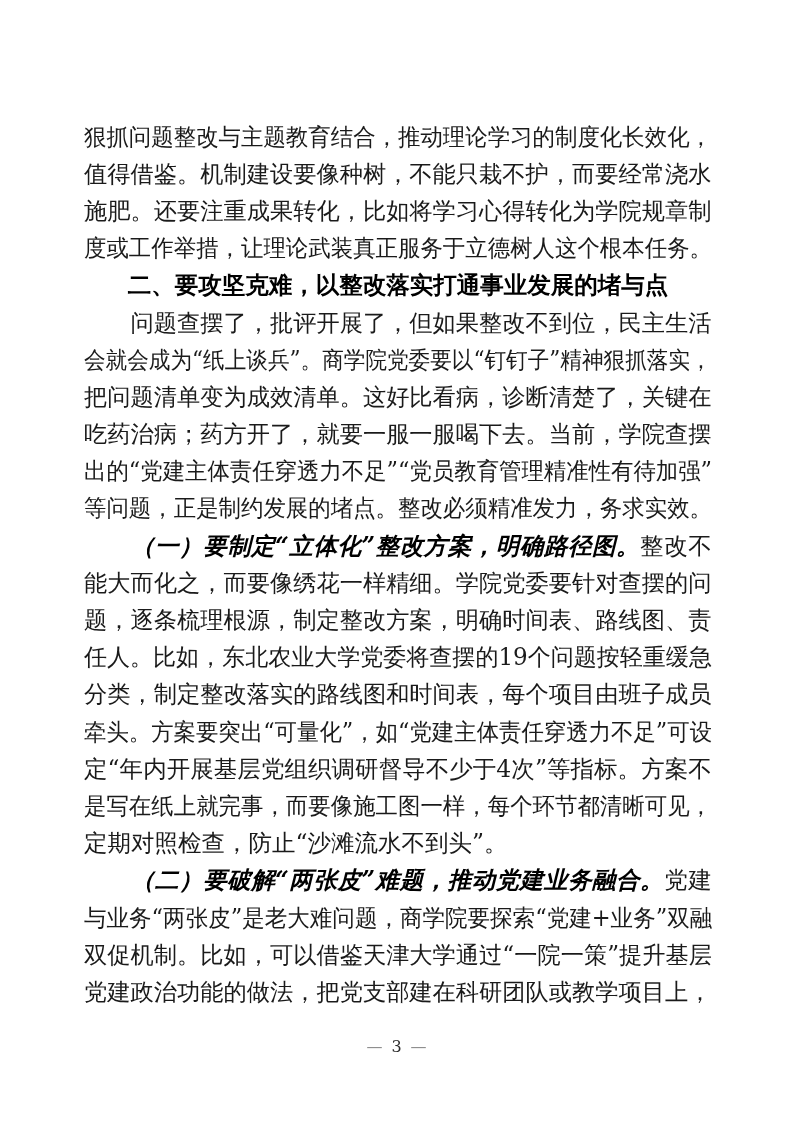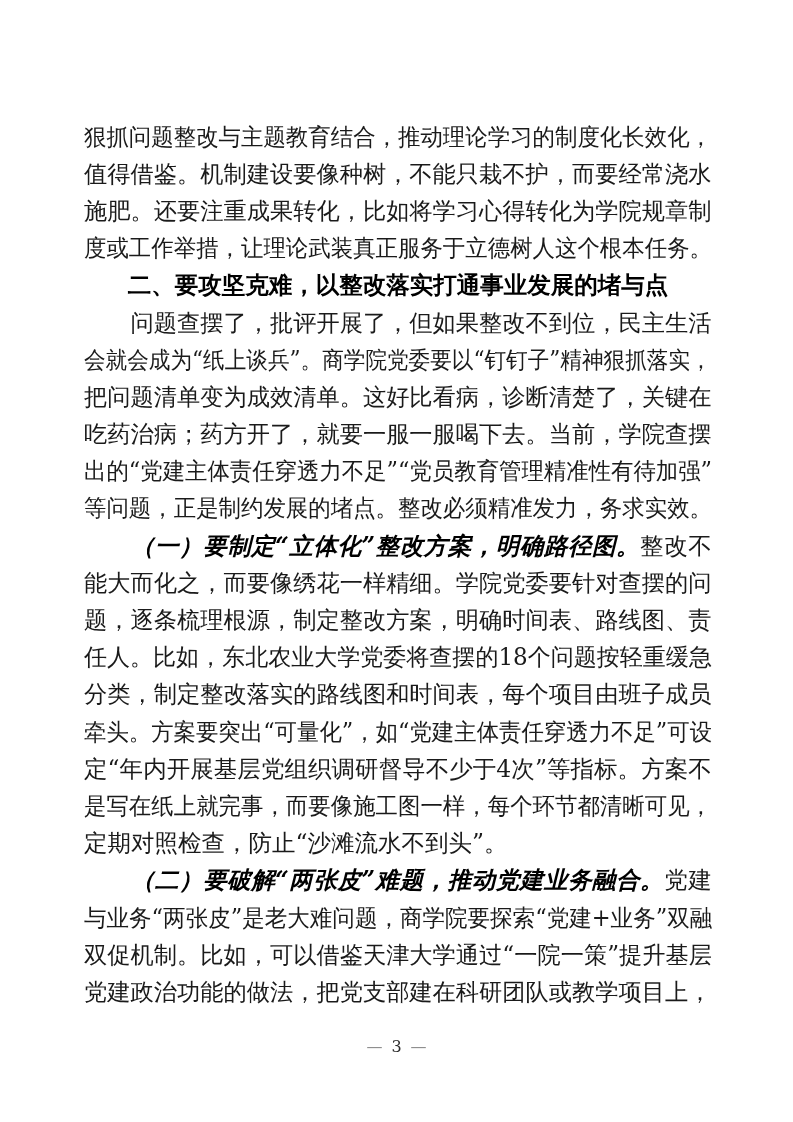--- a/index.html
+++ b/index.html
@@ -491,21 +491,21 @@
         <span class="tok r">农</span>
         <span class="tok r">业</span>
         <span class="tok r">大</span>
         <span class="tok r">学</span>
         <span class="tok r">党</span>
         <span class="tok r">委</span>
         <span class="tok r">将</span>
         <span class="tok r">查</span>
         <span class="tok r">摆</span>
         <span class="tok r">的</span>
-        <span class="tok r">18</span>
+        <span class="tok r">19</span>
         <span class="tok r">个</span>
         <span class="tok r">问</span>
         <span class="tok r">题</span>
         <span class="tok r">按</span>
         <span class="tok r">轻</span>
         <span class="tok r">重</span>
         <span class="tok r">缓</span>
         <span class="tok r">急</span>
       </div>
       <div class="line j" style="transform-origin: left center; transform: scaleX(0.988976);">

